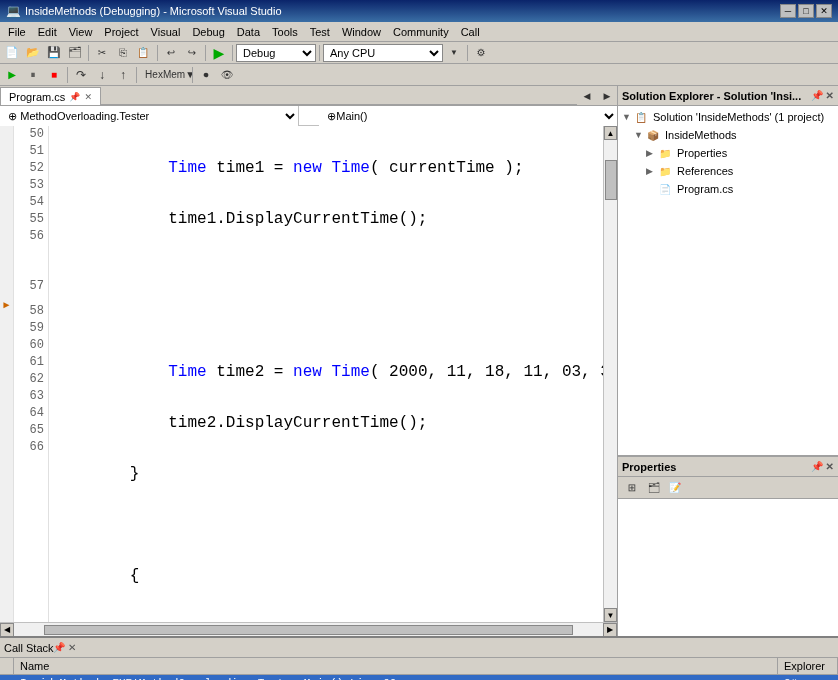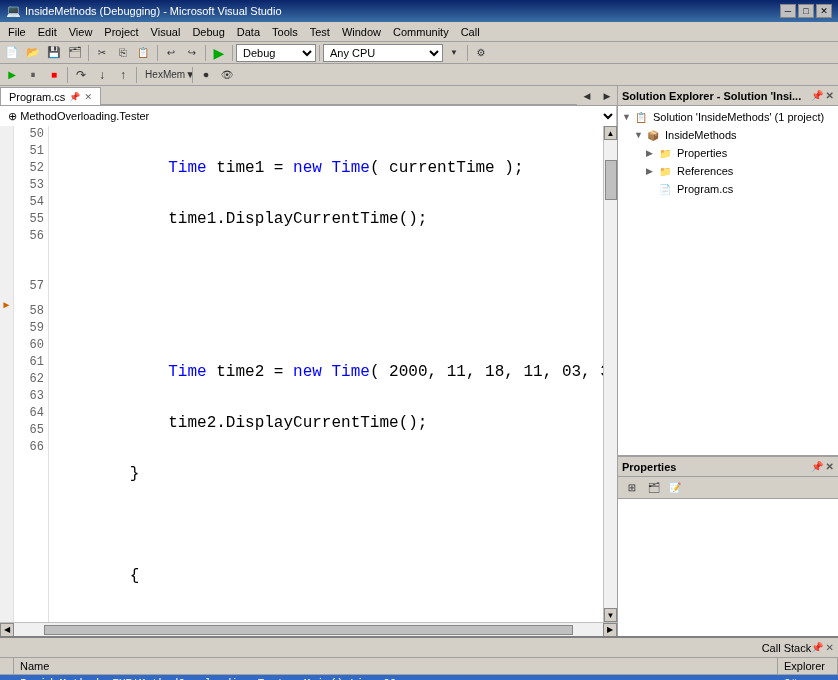--- a/index.html
+++ b/index.html
@@ -47,21 +47,21 @@
     
     .tree-view { background: white; flex: 1; overflow: auto; padding: 2px 0; }
     .tree-item { display: flex; align-items: center; padding: 1px 4px; cursor: pointer; font-size: 11px; white-space: nowrap; }
     .tree-item .expand { width: 12px; font-size: 9px; color: #666; }
     .tree-item .icon { width: 16px; height: 16px; margin-right: 3px; display: inline-flex; align-items: center; justify-content: center; font-size: 10px; }
     .indent1 { padding-left: 16px; }
     .indent2 { padding-left: 28px; }
     
     .properties-panel { height: 180px; border-top: 1px solid #a0a0a0; }
     .props-toolbar { background: #d4d0c8; border-bottom: 1px solid #a0a0a0; height: 22px; display: flex; align-items: center; gap: 2px; padding: 0 4px; }
-    .call-stack-header { background: #d4d0c8; border-bottom: 1px solid #a0a0a0; display: flex; align-items: center; justify-content: flex-end; height: 20px; padding: 0 4px; }
+    .call-stack-header { background: #d4d0c8; border-bottom: 1px solid #a0a0a0; display: flex; align-items: center; justify-content: flex-start; height: 20px; padding: 0 4px; }
     .call-stack-btns { display: flex; gap: 2px; }
     
     .call-stack-table { background: white; flex: 1; overflow: auto; }
     .cs-header { background: #d4d0c8; display: flex; border-bottom: 1px solid #a0a0a0; font-size: 11px; }
     .cs-col { padding: 2px 6px; border-right: 1px solid #a0a0a0; }
     .cs-col-name { flex: 1; }
     .cs-col-lang { width: 60px; }
     .cs-row { display: flex; font-size: 11px; font-family: 'Courier New', monospace; align-items: center; }
     .cs-row.active { background: #316ac5; color: white; }
     .cs-row .cs-indicator { width: 14px; display: flex; align-items: center; justify-content: center; color: #cc6600; font-size: 10px; }
@@ -201,20 +201,23 @@
         <span style="font-size:9px;color:#666;">✕</span>
       </div>
       <div style="flex:1;border-bottom:1px solid #a0a0a0;"></div>
       <div class="tb-btn" style="font-size:9px;">◀</div>
       <div class="tb-btn" style="font-size:9px;">▶</div>
     </div>
 
     <div class="editor-nav">
       <select class="editor-nav-select">
         <option>⊕ MethodOverloading.Tester</option>
+      </select>
+      <select class="editor-nav-select" style="border-right:none;">
+        <option>⊕Main()</option>
       </select>
     </div>
 
     <div class="editor-body" style="flex:1;overflow:hidden;display:flex;flex-direction:column;">
       <div style="display:flex;flex:1;overflow:hidden;">
 
         <div class="editor-left-gutter">
           <div style="height:17px;"></div>
           <div style="height:17px;"></div>
           <div style="height:17px;"></div>

